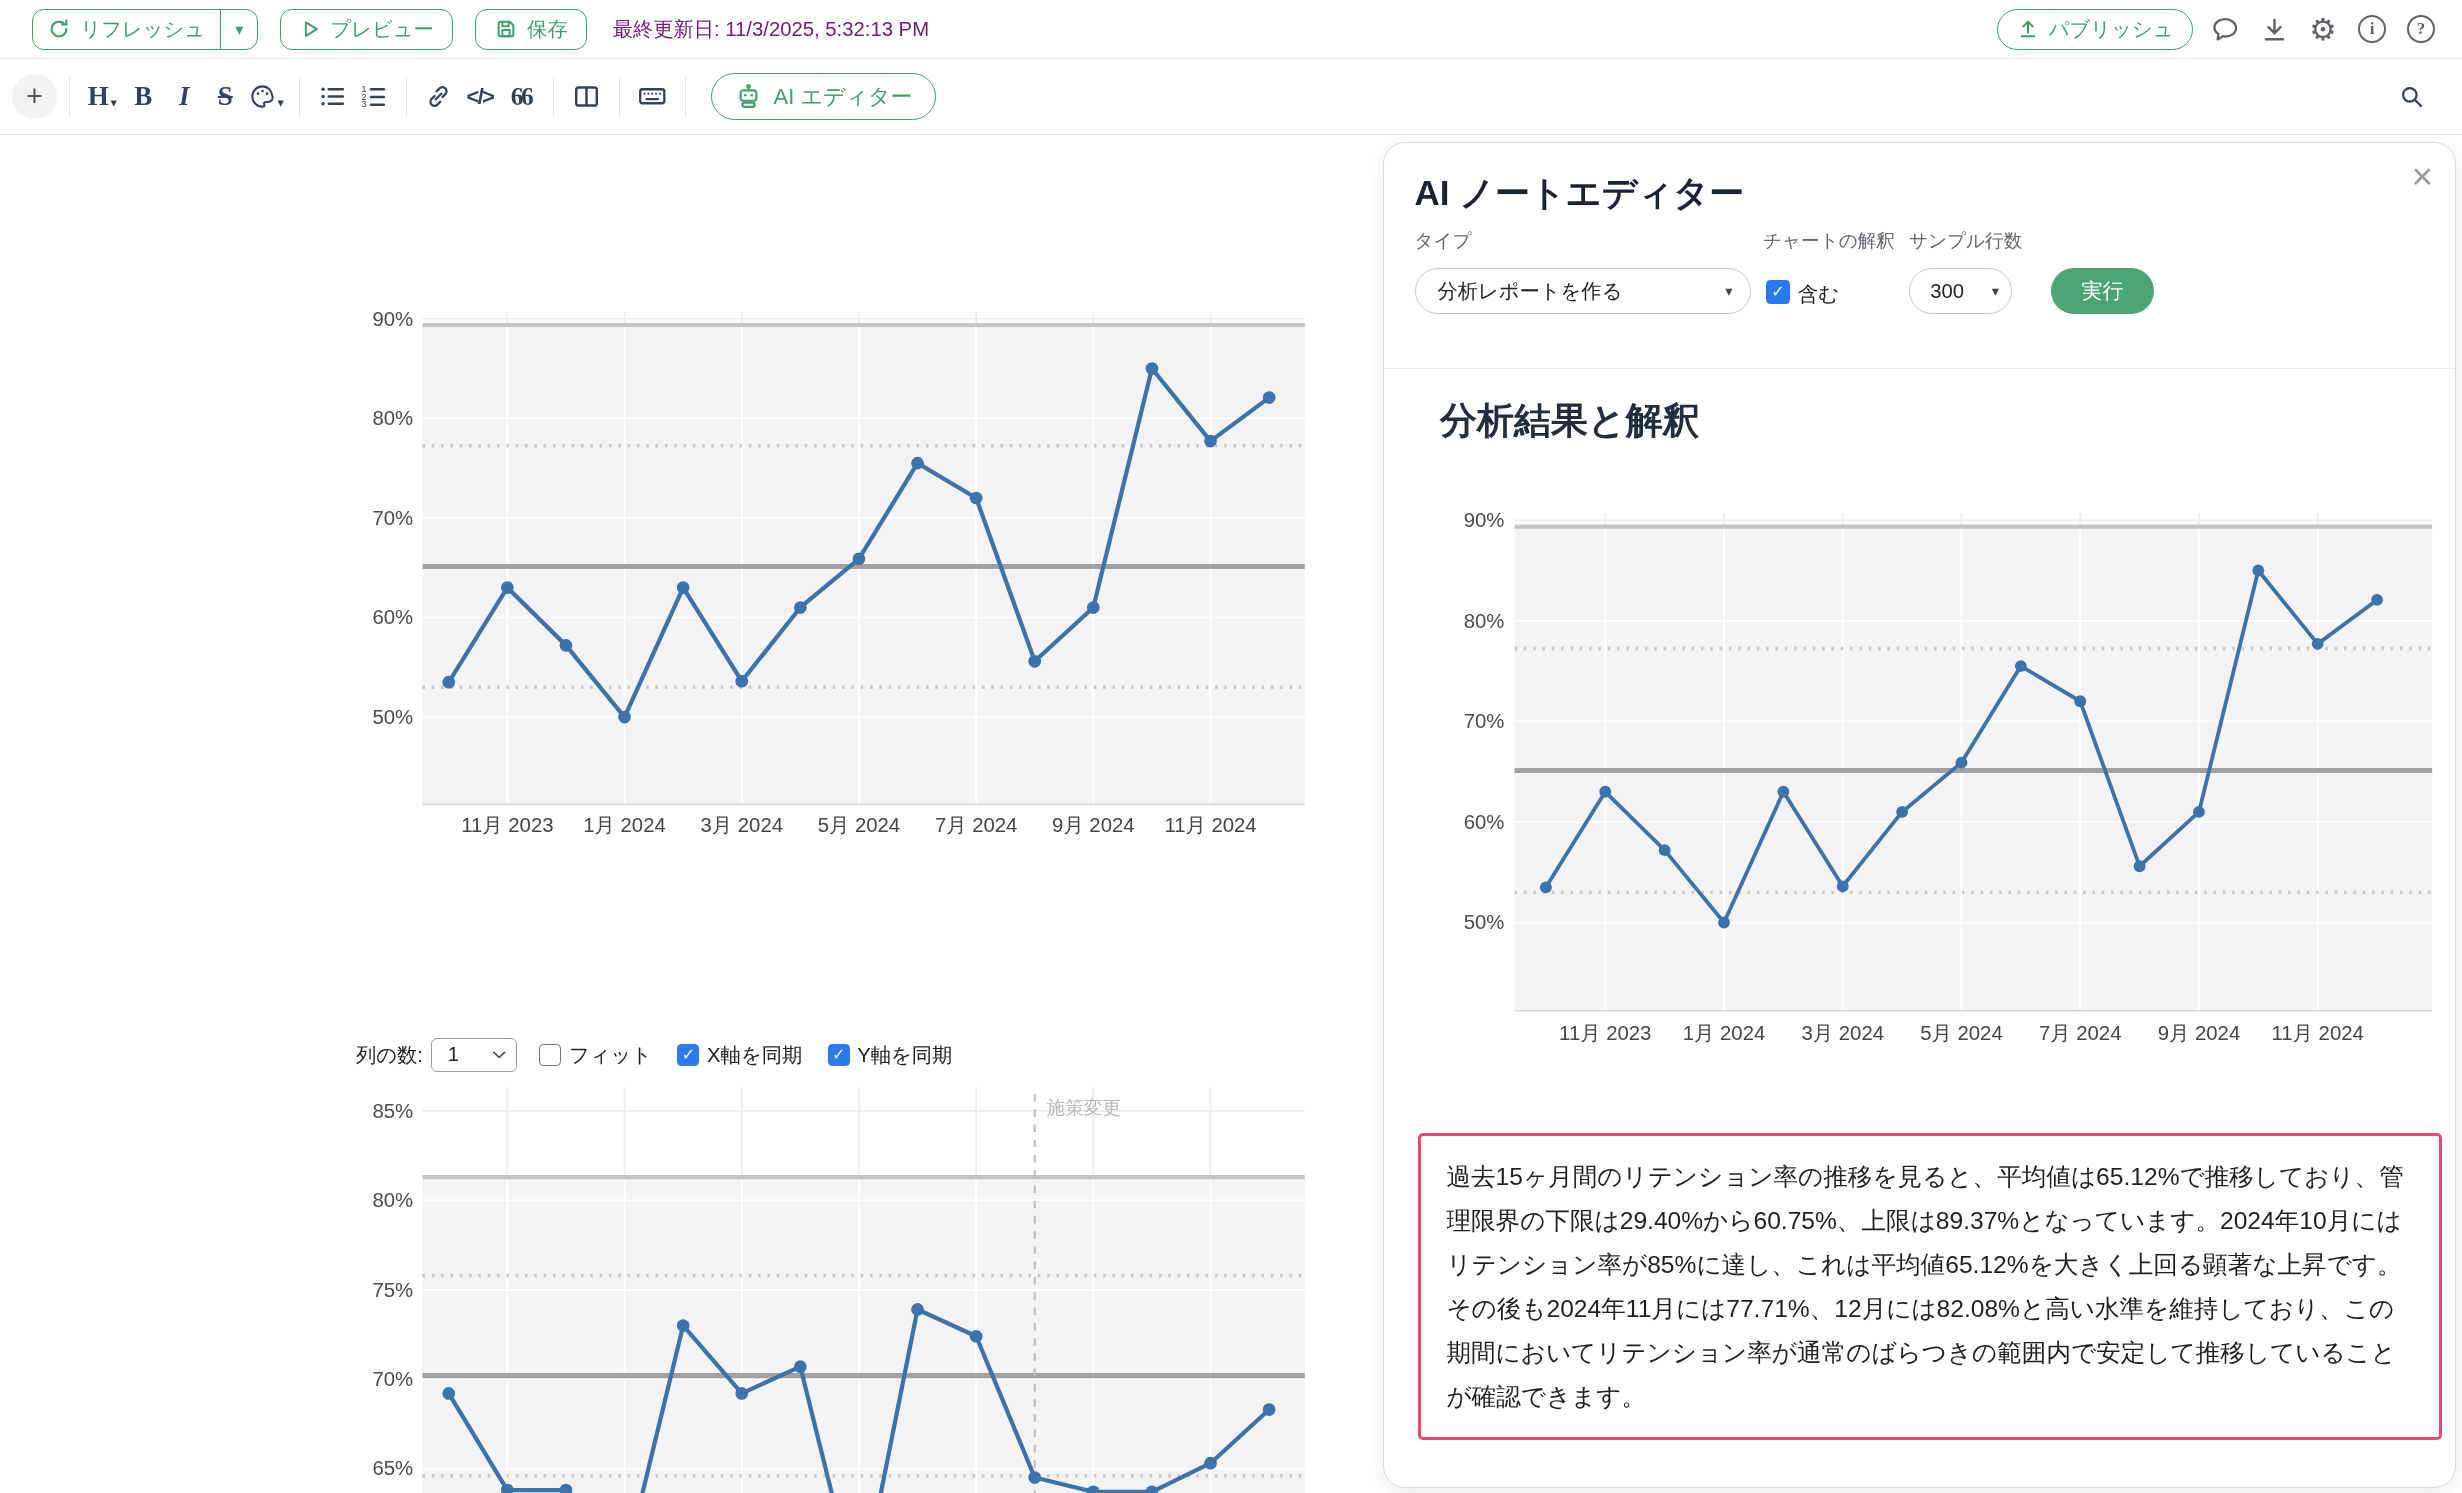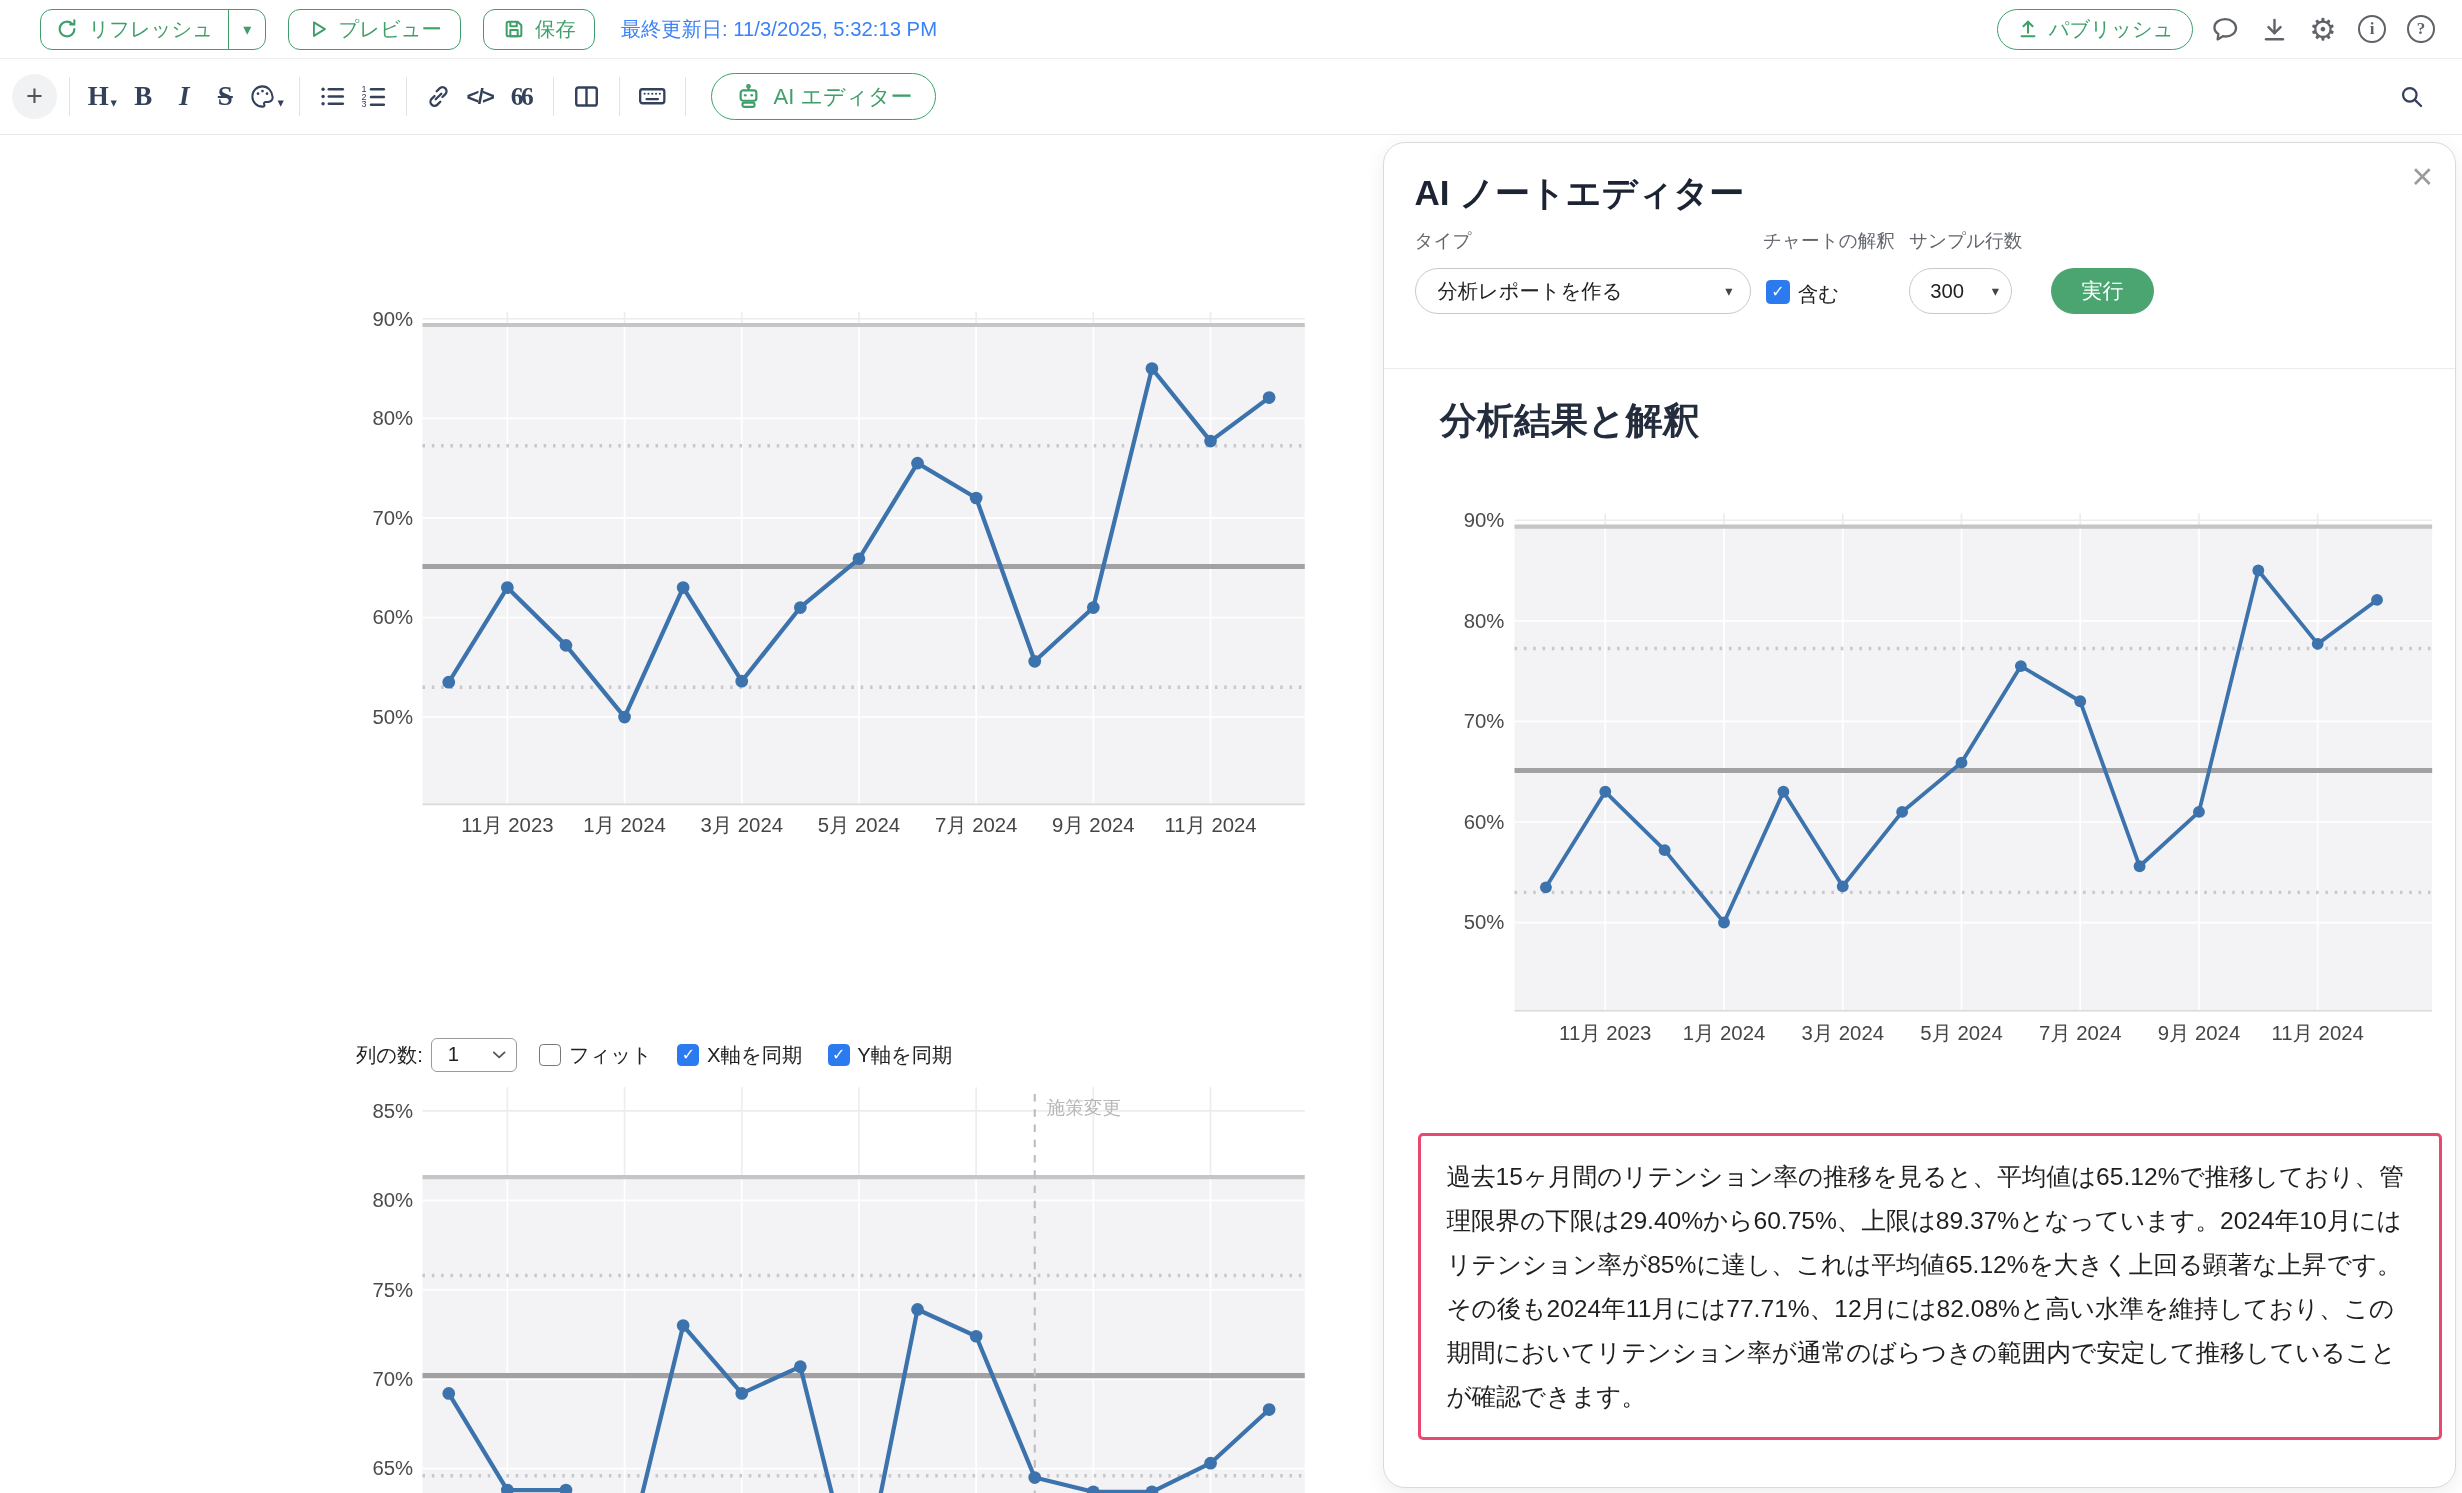--- a/index.html
+++ b/index.html
@@ -12,25 +12,25 @@
   body{position:relative;}
 
   
   .topbar1{position:absolute; left:0; top:0; width:2462px; height:59px; background:#fff;
     border-bottom:0.8px solid #ececec; display:flex; align-items:center; padding:0 24px 0 32px;}
   .tb1-left{display:flex; align-items:center; gap:22px;}
   .obtn{display:inline-flex; align-items:center; gap:10.2px; height:41px; padding:0 18.6px;
     border:1.7px solid var(--green); border-radius:12px; color:var(--green); font-size:20.3px;
     background:#fff; cursor:pointer; white-space:nowrap;}
   .split{display:flex; align-items:stretch; height:41px; border:1.7px solid var(--green);
-    border-radius:12px; overflow:hidden; background:#fff;margin-left:8px;}
+    border-radius:12px; overflow:hidden; background:#fff;}
   .seg-main{display:flex; align-items:center; gap:10.2px; padding:0 15.3px; color:var(--green); font-size:20.3px;}
   .seg-arrow{display:flex; align-items:center; justify-content:center; width:37px;
     border-left:1.7px solid var(--green); color:var(--green); font-size:16px;}
-  .last-updated{color:#3b82f6; font-size:20.3px; margin-left:3.4px;}
+  .last-updated{color:#701a75; font-size:20.3px; margin-left:3.4px;}
   .tb1-right{margin-left:auto; display:flex; align-items:center; gap:15px;}
   .pill{border-radius:22px;}
   .ghost-ic{width:34px; height:34px; display:flex; align-items:center; justify-content:center;
     color:var(--gray); cursor:pointer;}
   .circle-ic{width:28px; height:28px; border:2.1px solid var(--gray); border-radius:50%;
     display:flex; align-items:center; justify-content:center; font-size:17px; color:var(--gray);
     font-family:"Liberation Serif",serif; font-weight:bold;}
   .gear-glyph{font-size:30.5px; line-height:1;}
 
   

